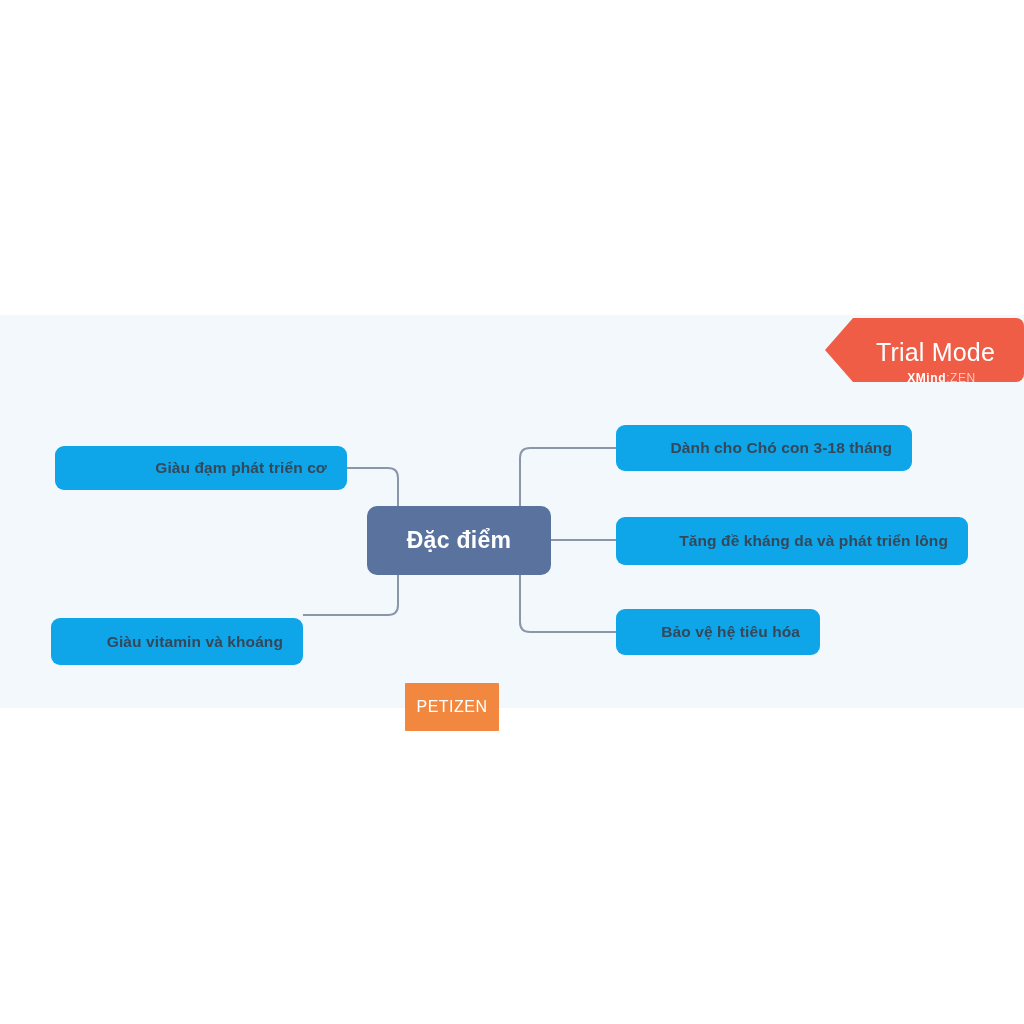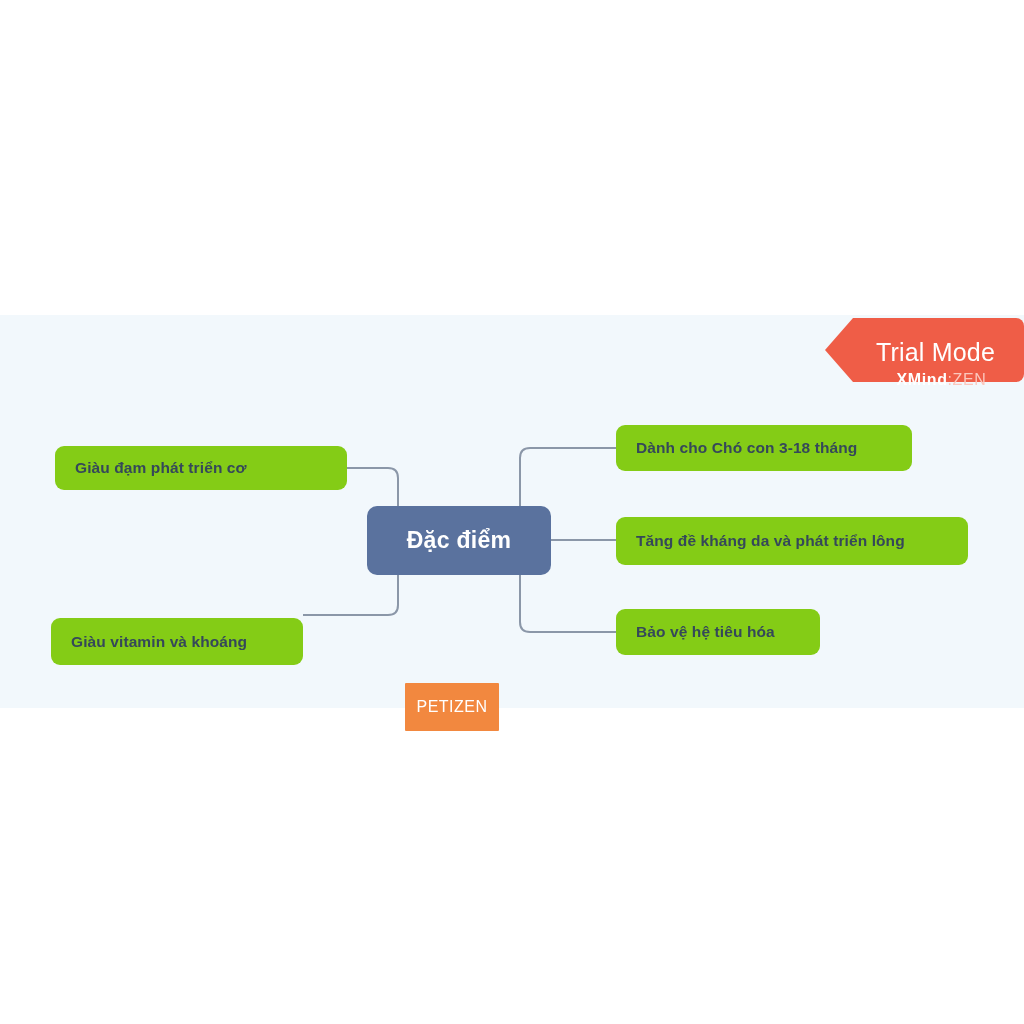--- a/index.html
+++ b/index.html
@@ -57,27 +57,28 @@
     background: #5a729e;
     border-radius: 10px;
     color: #ffffff;
     font-size: 23px;
     font-weight: bold;
     justify-content: center;
     letter-spacing: 0.3px;
   }
 
   .node-topic {
-    background: #84cc16;
+    background: #0ea5e9;
     border-radius: 9px;
     color: #35485a;
     font-size: 15.5px;
     font-weight: bold;
     padding: 0 20px;
     letter-spacing: 0.1px;
+    justify-content: flex-end;
   }
 
   .node-brand {
     background: #f2883f;
     border-radius: 1px;
     color: #ffffff;
     font-size: 16px;
     font-weight: normal;
     justify-content: center;
     letter-spacing: 0.5px;
@@ -114,21 +115,21 @@
     letter-spacing: 0.2px;
   }
   .ribbon-sub {
     position: absolute;
     left: 0;
     top: 53px;
     width: 199px;
     text-align: center;
     padding-left: 34px;
     box-sizing: border-box;
-    font-size: 16px;
+    font-size: 12px;
     letter-spacing: 0.6px;
   }
   .ribbon-sub .bold {
     color: #ffffff;
     font-weight: bold;
   }
   .ribbon-sub .light {
     color: #fbc7bd;
     font-weight: normal;
   }

